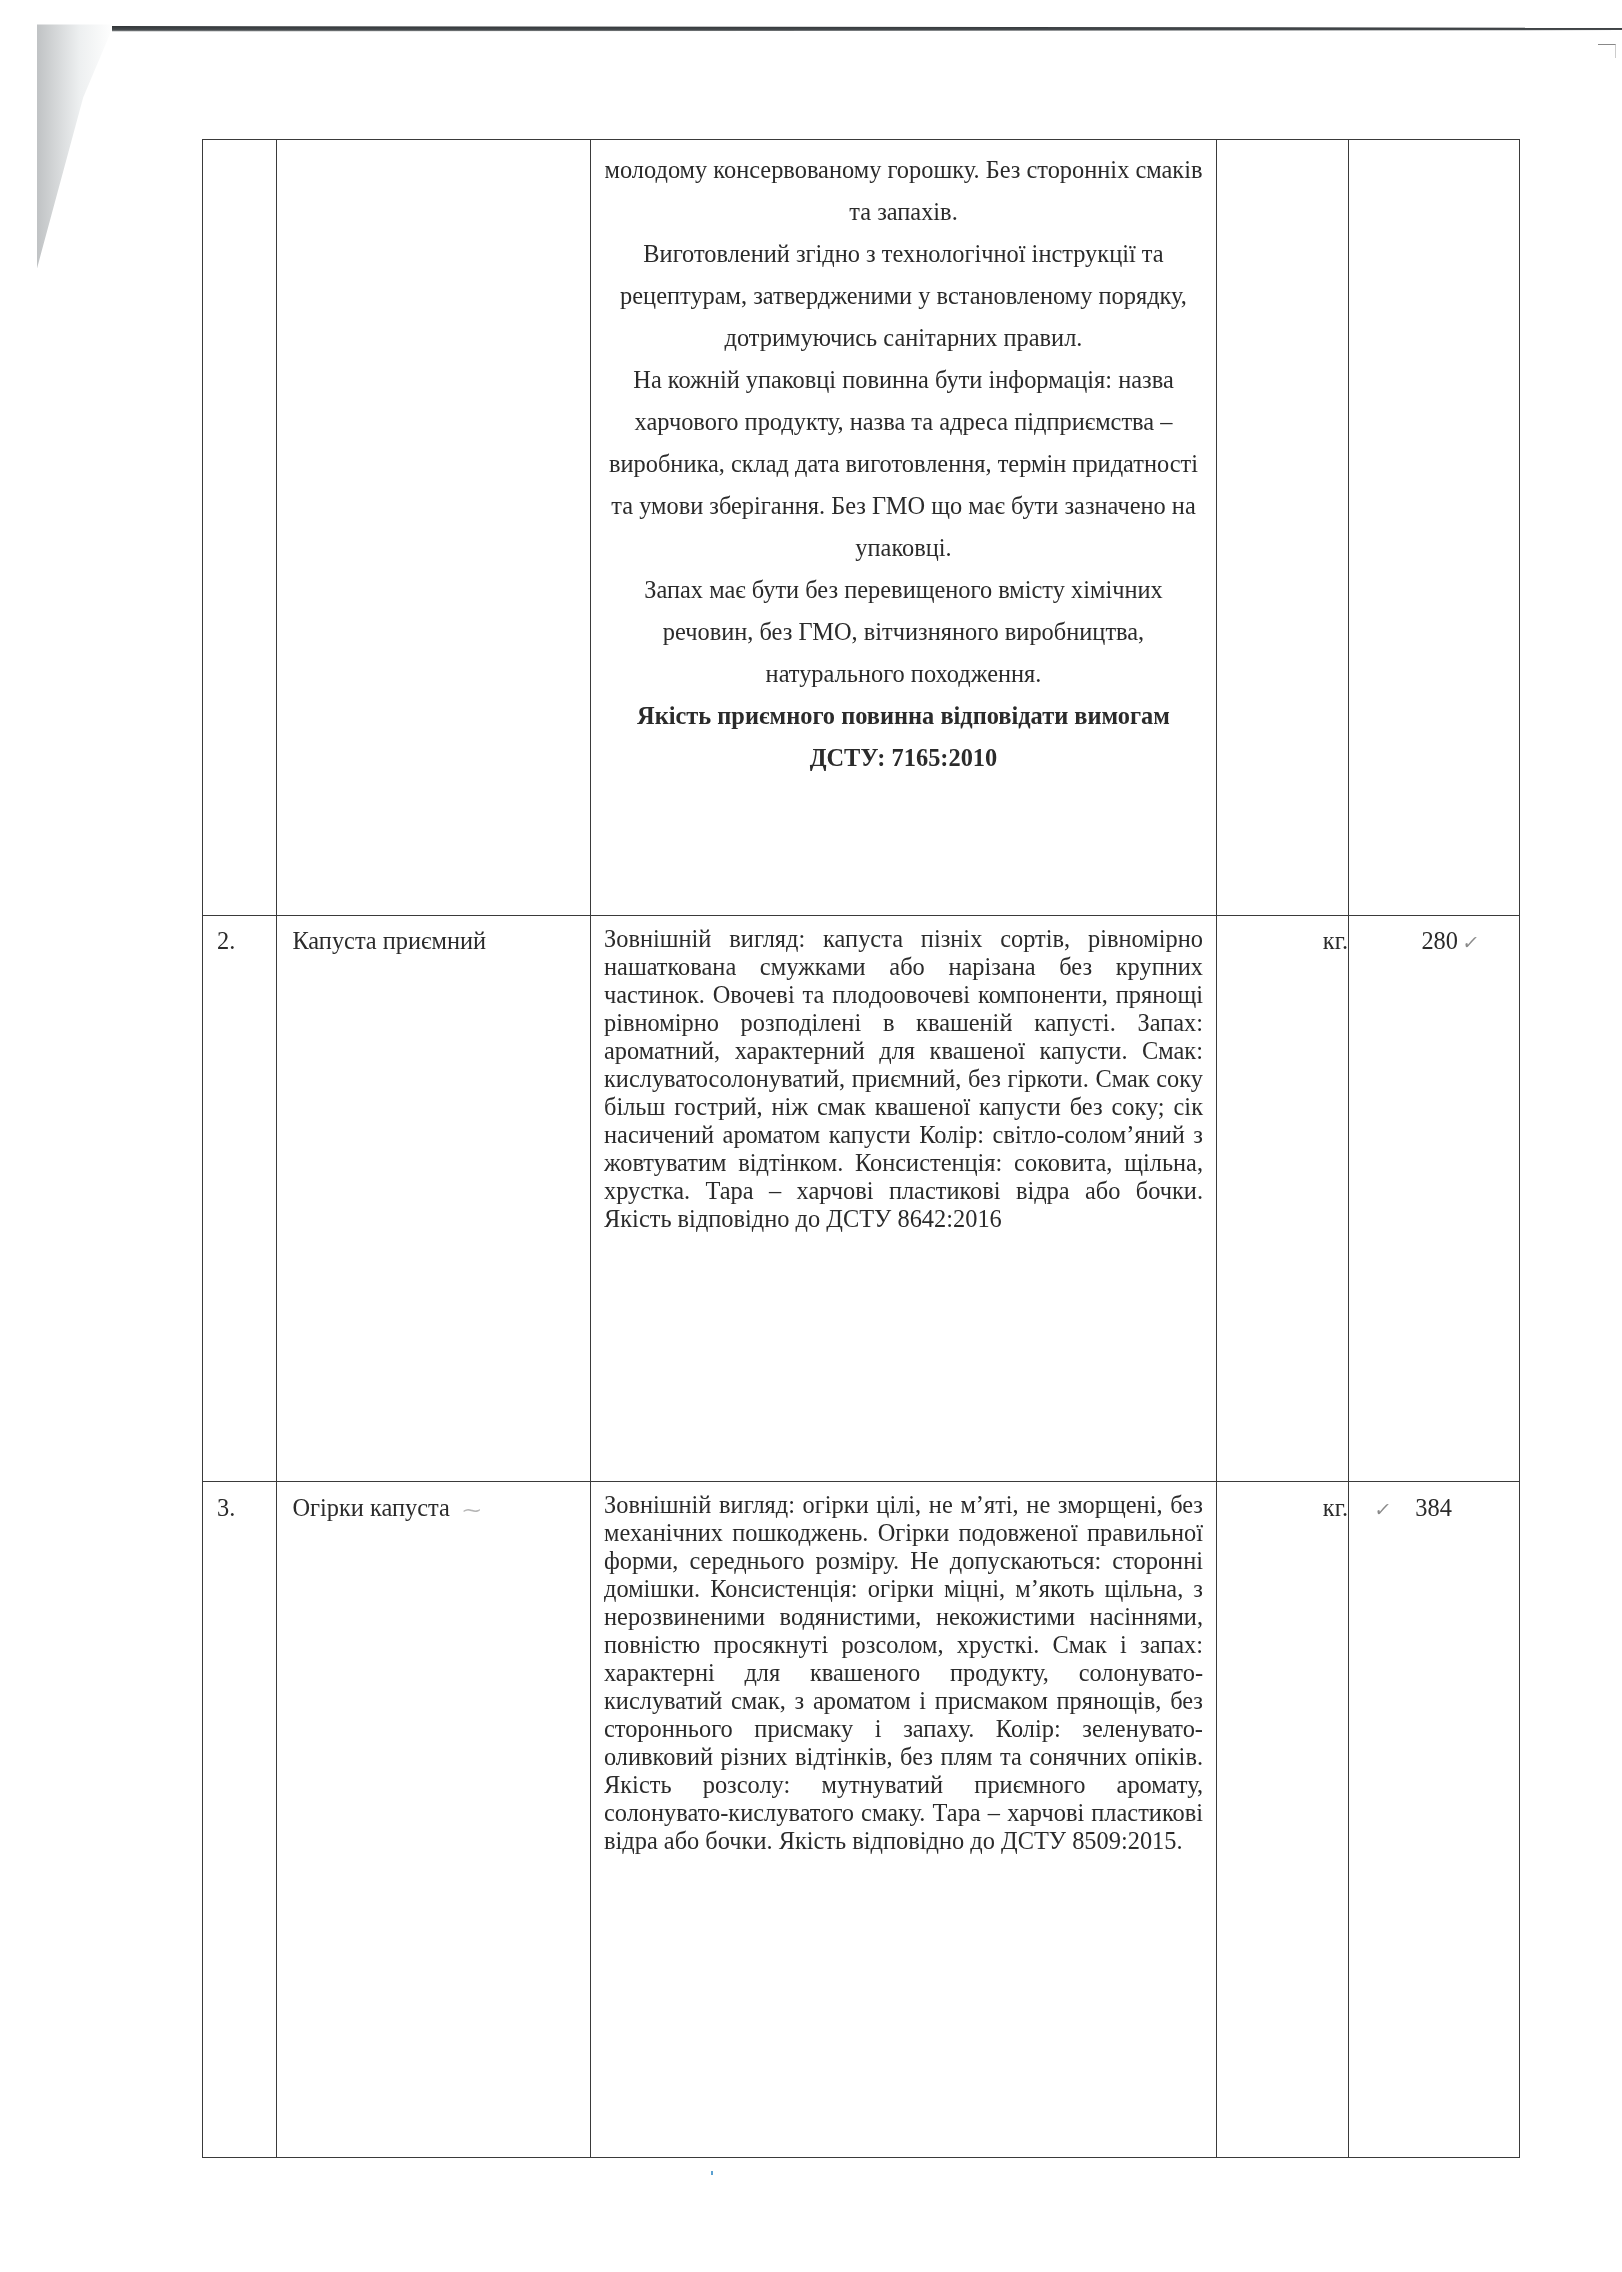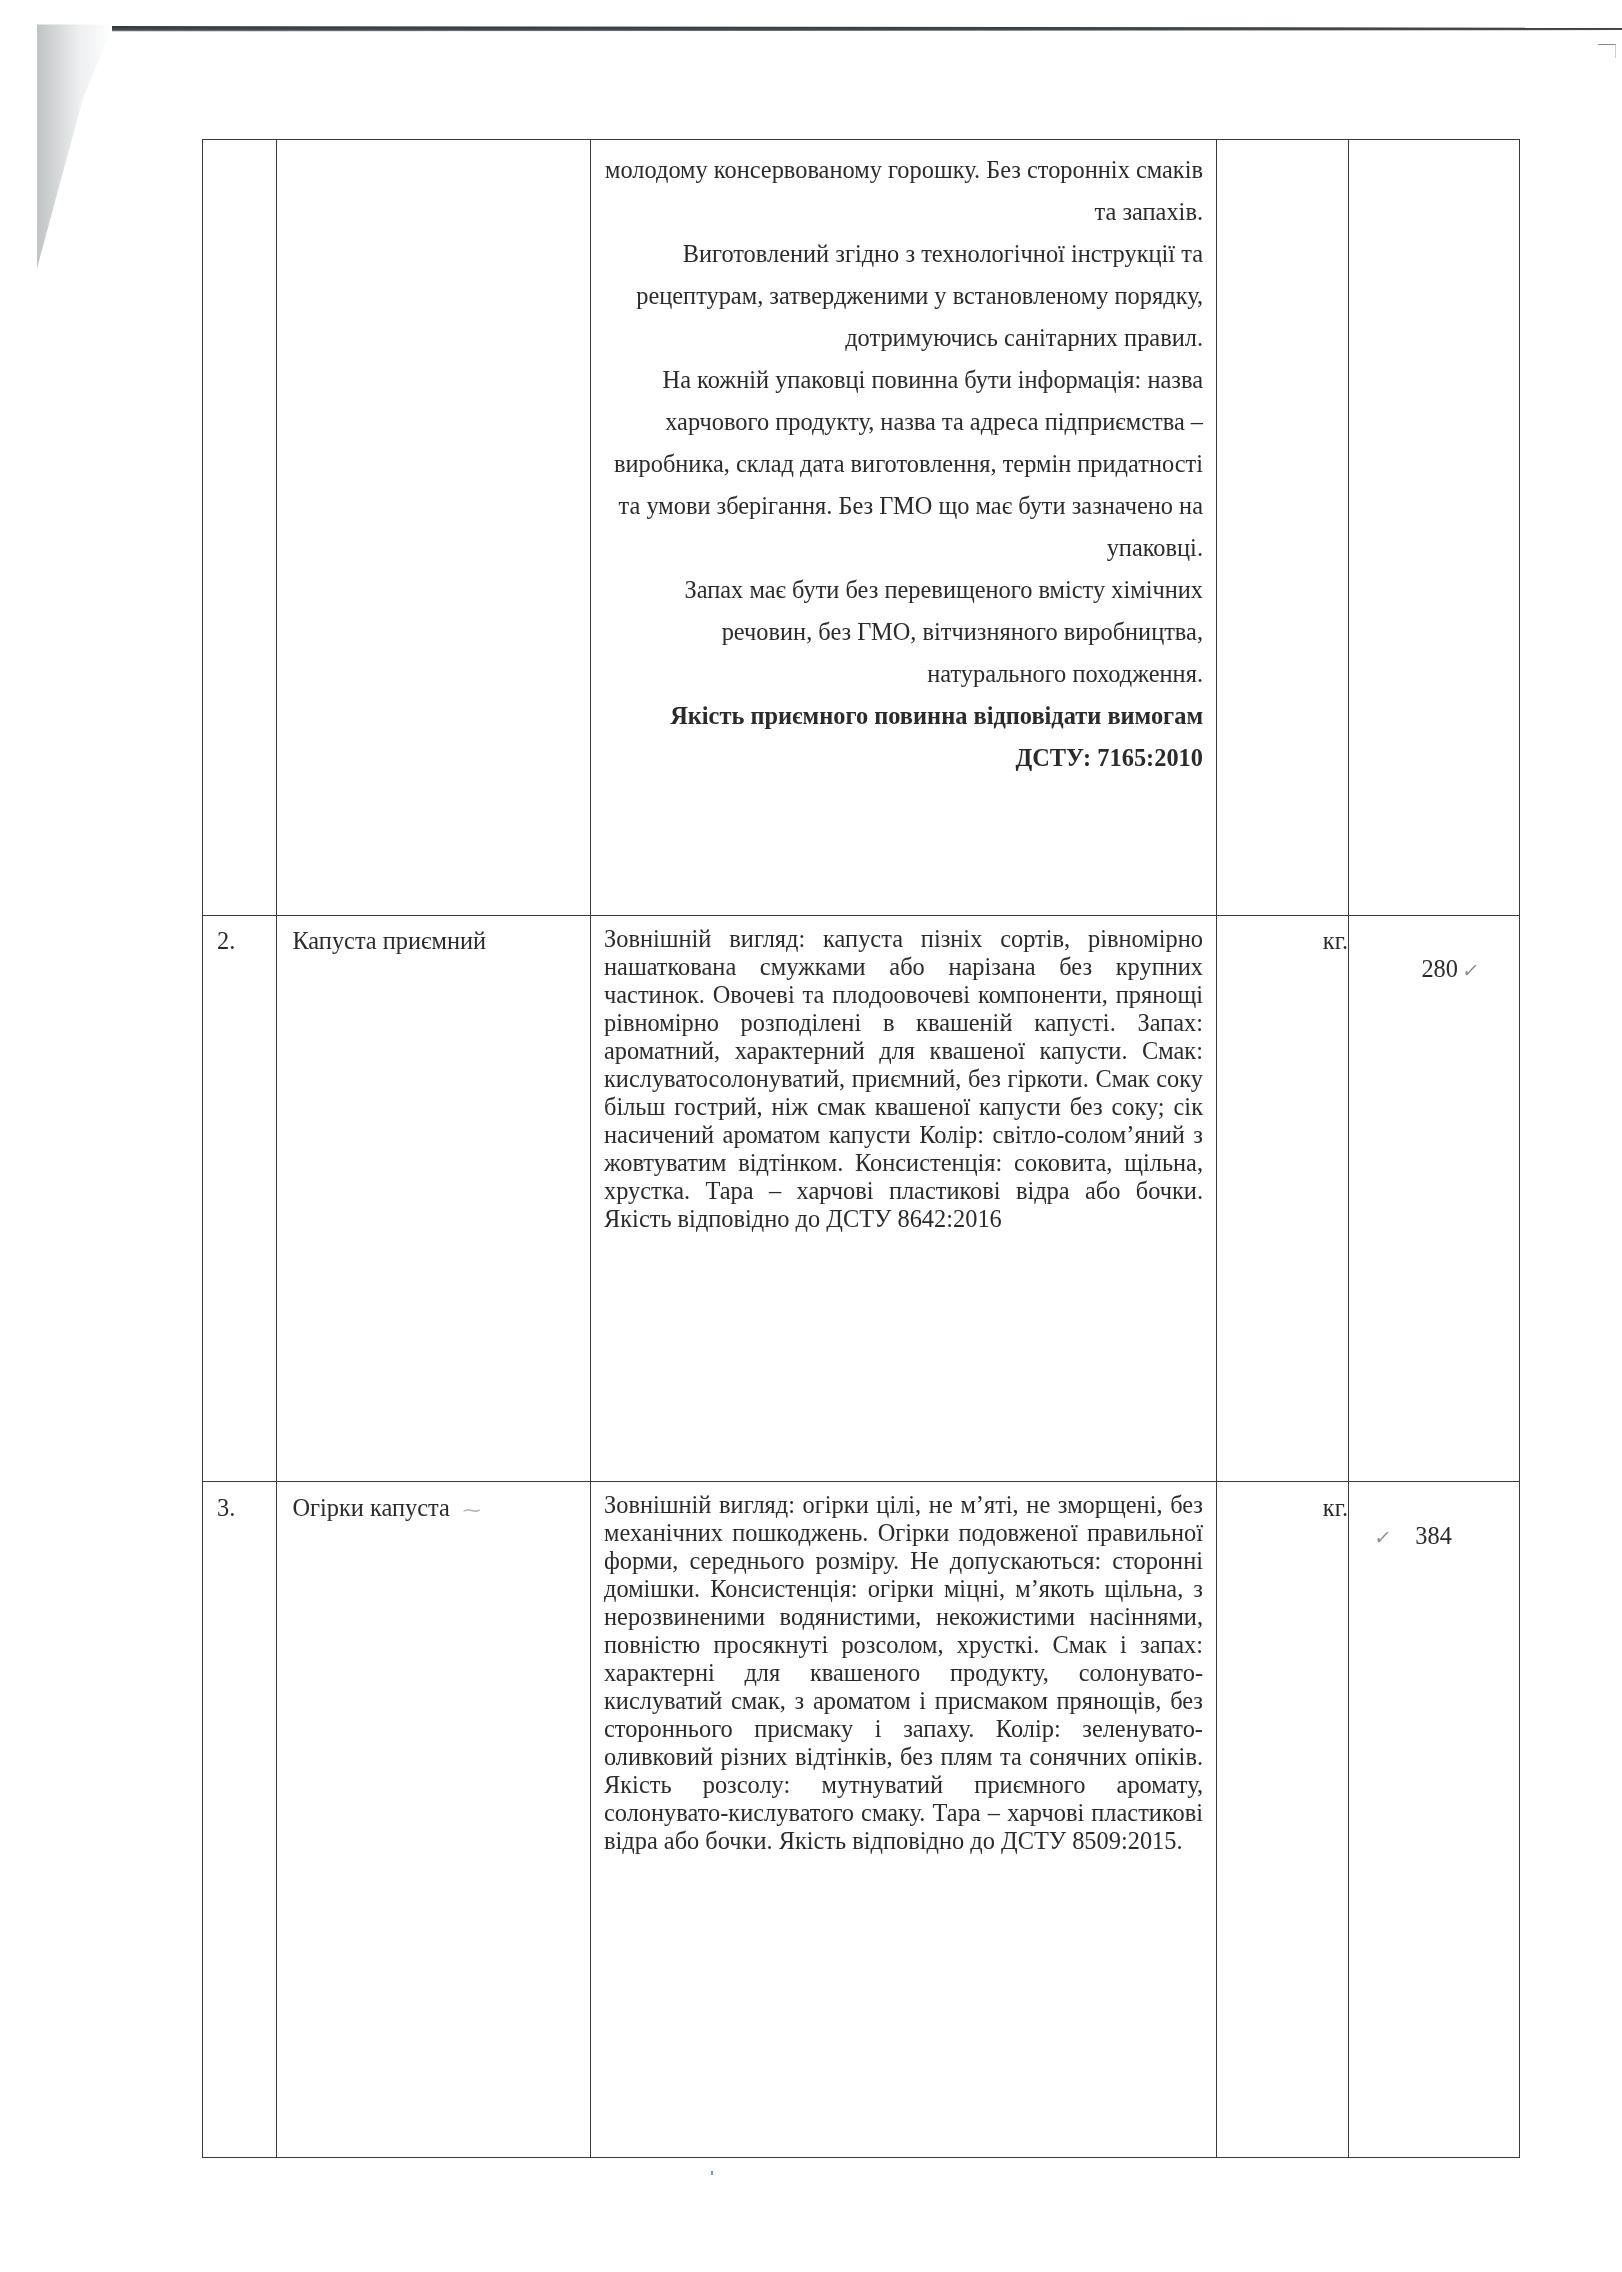--- a/index.html
+++ b/index.html
@@ -91,40 +91,39 @@
   .cell-qty {
     padding: 11.6px 0 0 0 !important;
     line-height: 28px;
     position: relative;
   }
 
   
   .desc-loose p {
     margin: 0;
     line-height: 42px;
-    text-align: right;
+    text-align: center;
   }
   .desc-loose .bold {
     font-weight: bold;
   }
   .row-1 td { height: 763px; }
 
   
   .desc-tight {
     line-height: 28px;
     text-align: justify;
     text-align-last: left;
     padding-bottom: 3.9px !important;
   }
   .row-2 td { height: 553px; }
   .row-3 td { height: 662px; }
 
   .qty-value {
     display: inline-block;
-    margin-top: 28px;
   }
   .check-mark {
     display: inline-block;
     color: #8a8a8a;
     font-family: "DejaVu Sans", sans-serif;
     font-size: 19px;
     font-style: italic;
     transform: skewX(-10deg);
   }
   .qty-row2 {

